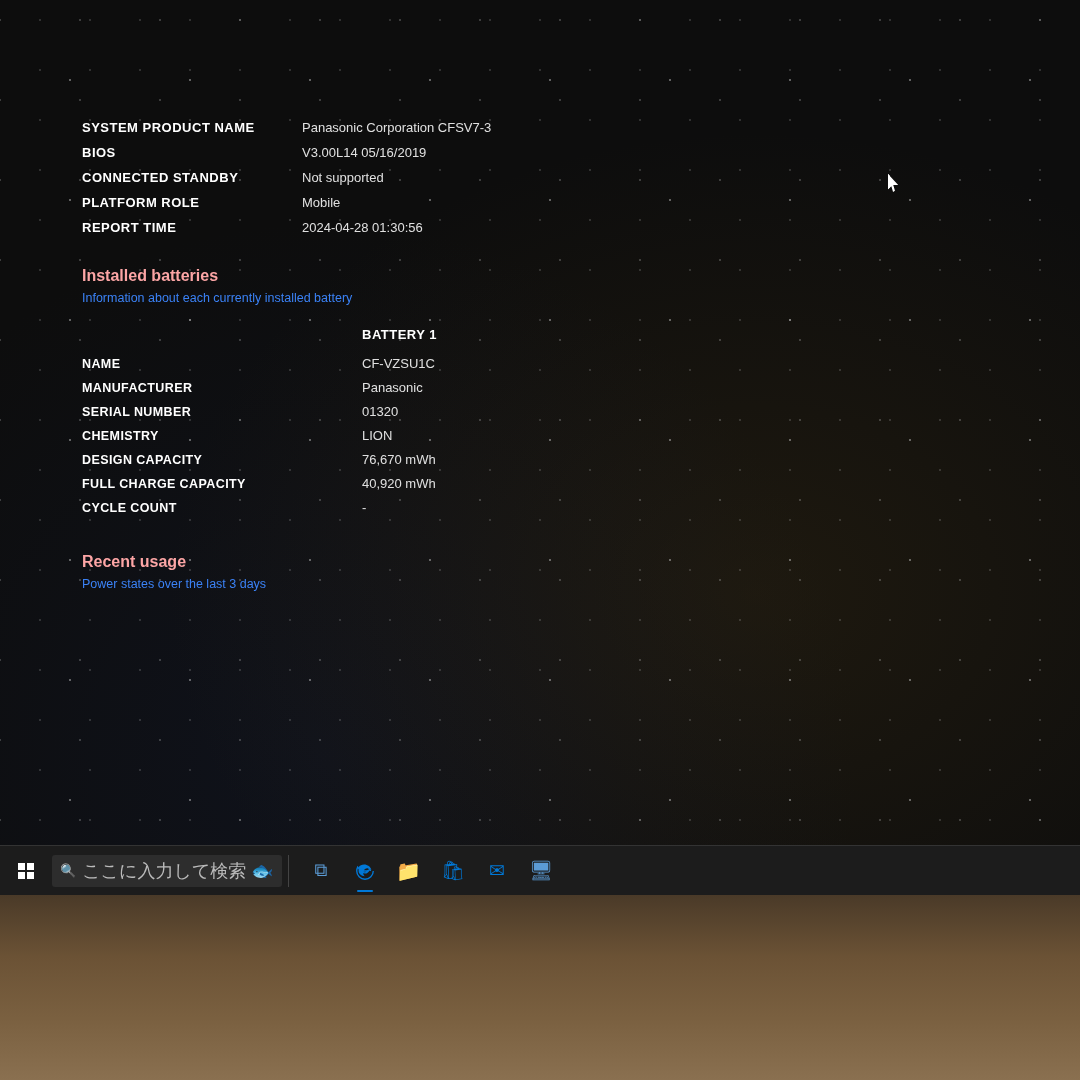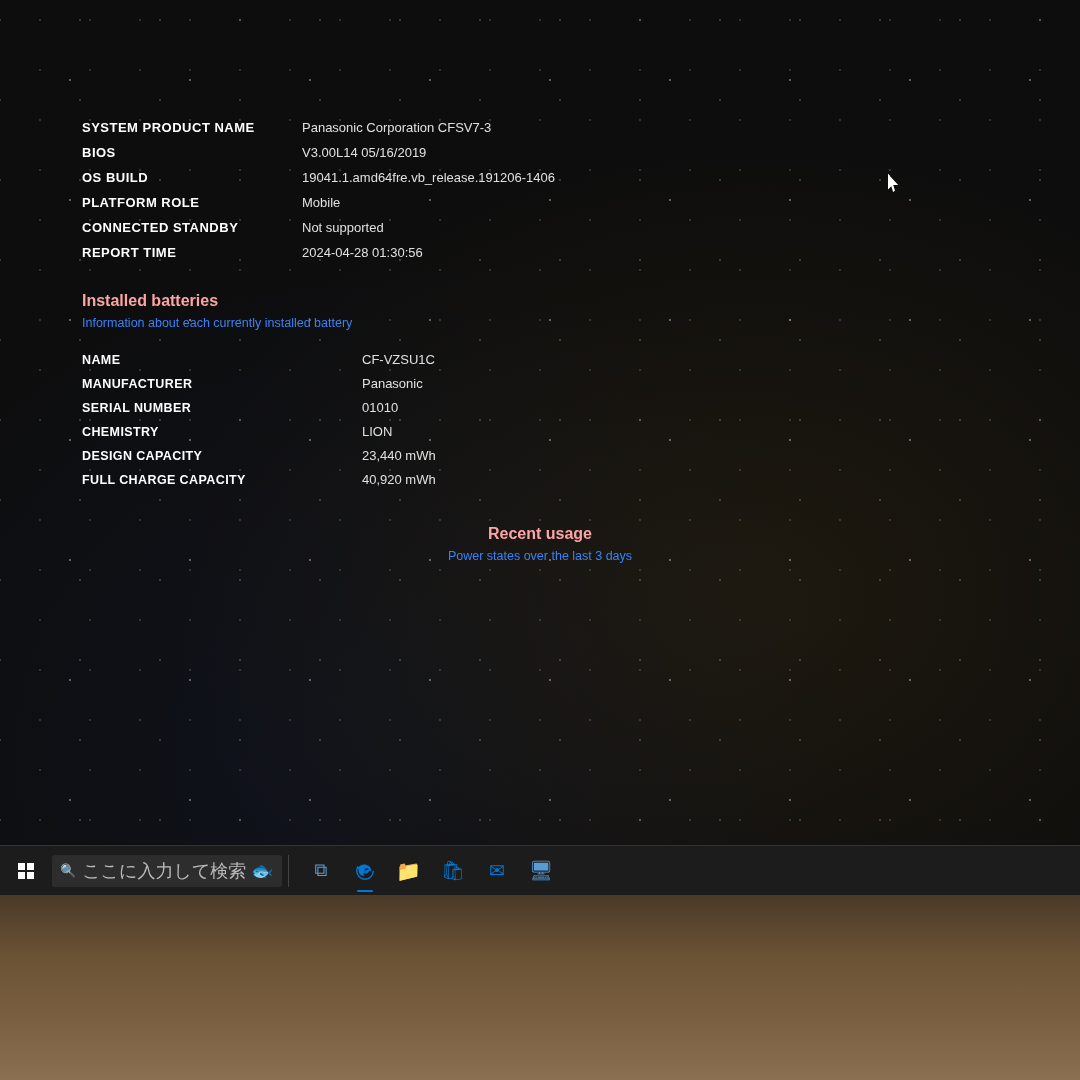--- a/index.html
+++ b/index.html
@@ -270,75 +270,76 @@
     <div class="info-row">
       <span class="info-label">SYSTEM PRODUCT NAME</span>
       <span class="info-value">Panasonic Corporation CFSV7-3</span>
     </div>
 
     <div class="info-row">
       <span class="info-label">BIOS</span>
       <span class="info-value">V3.00L14 05/16/2019</span>
     </div>
 
-    <div class="info-row">
-      <span class="info-label">OS BUILD</span>
-      <span class="info-value">19041.1.amd64fre.vb_release.191206-1406</span>
+
+    <div class="info-row">
+      <span class="info-label">CONNECTED STANDBY</span>
+      <span class="info-value">Not supported</span>
     </div>
 
     <div class="info-row">
       <span class="info-label">PLATFORM ROLE</span>
       <span class="info-value">Mobile</span>
-    </div>
-
-    <div class="info-row">
-      <span class="info-label">CONNECTED STANDBY</span>
-      <span class="info-value">Not supported</span>
     </div>
 
     <div class="info-row">
       <span class="info-label">REPORT TIME</span>
       <span class="info-value">2024-04-28  01:30:56</span>
     </div>
   </div>
 
   <div>
     <div class="section-title">Installed batteries</div>
     <div class="section-subtitle">Information about each currently installed battery</div>
 
     <div class="battery-table">
+      <div class="battery-header">BATTERY 1</div>
 
       <div class="battery-row">
         <span class="battery-label">NAME</span>
         <span class="battery-value">CF-VZSU1C</span>
       </div>
       <div class="battery-row">
         <span class="battery-label">MANUFACTURER</span>
         <span class="battery-value">Panasonic</span>
       </div>
       <div class="battery-row">
         <span class="battery-label">SERIAL NUMBER</span>
-        <span class="battery-value">01010</span>
+        <span class="battery-value">01320</span>
       </div>
       <div class="battery-row">
         <span class="battery-label">CHEMISTRY</span>
         <span class="battery-value">LION</span>
       </div>
       <div class="battery-row">
         <span class="battery-label">DESIGN CAPACITY</span>
-        <span class="battery-value">23,440 mWh</span>
+        <span class="battery-value">76,670 mWh</span>
       </div>
       <div class="battery-row">
         <span class="battery-label">FULL CHARGE CAPACITY</span>
         <span class="battery-value">40,920 mWh</span>
       </div>
-    </div>
-  </div>
-
-  <div style="margin-top: 38px; text-align: center;">
+      <div class="battery-row">
+        <span class="battery-label">CYCLE COUNT</span>
+        <span class="battery-value">-</span>
+      </div>
+    </div>
+  </div>
+
+  <div style="margin-top: 38px;">
     <div class="section-title">Recent usage</div>
     <div class="section-subtitle">Power states over the last 3 days</div>
   </div>
 </div>
 
 <div class="cursor"></div>
 
 <div class="taskbar">
   <div class="start-button">
     <div class="start-icon">

